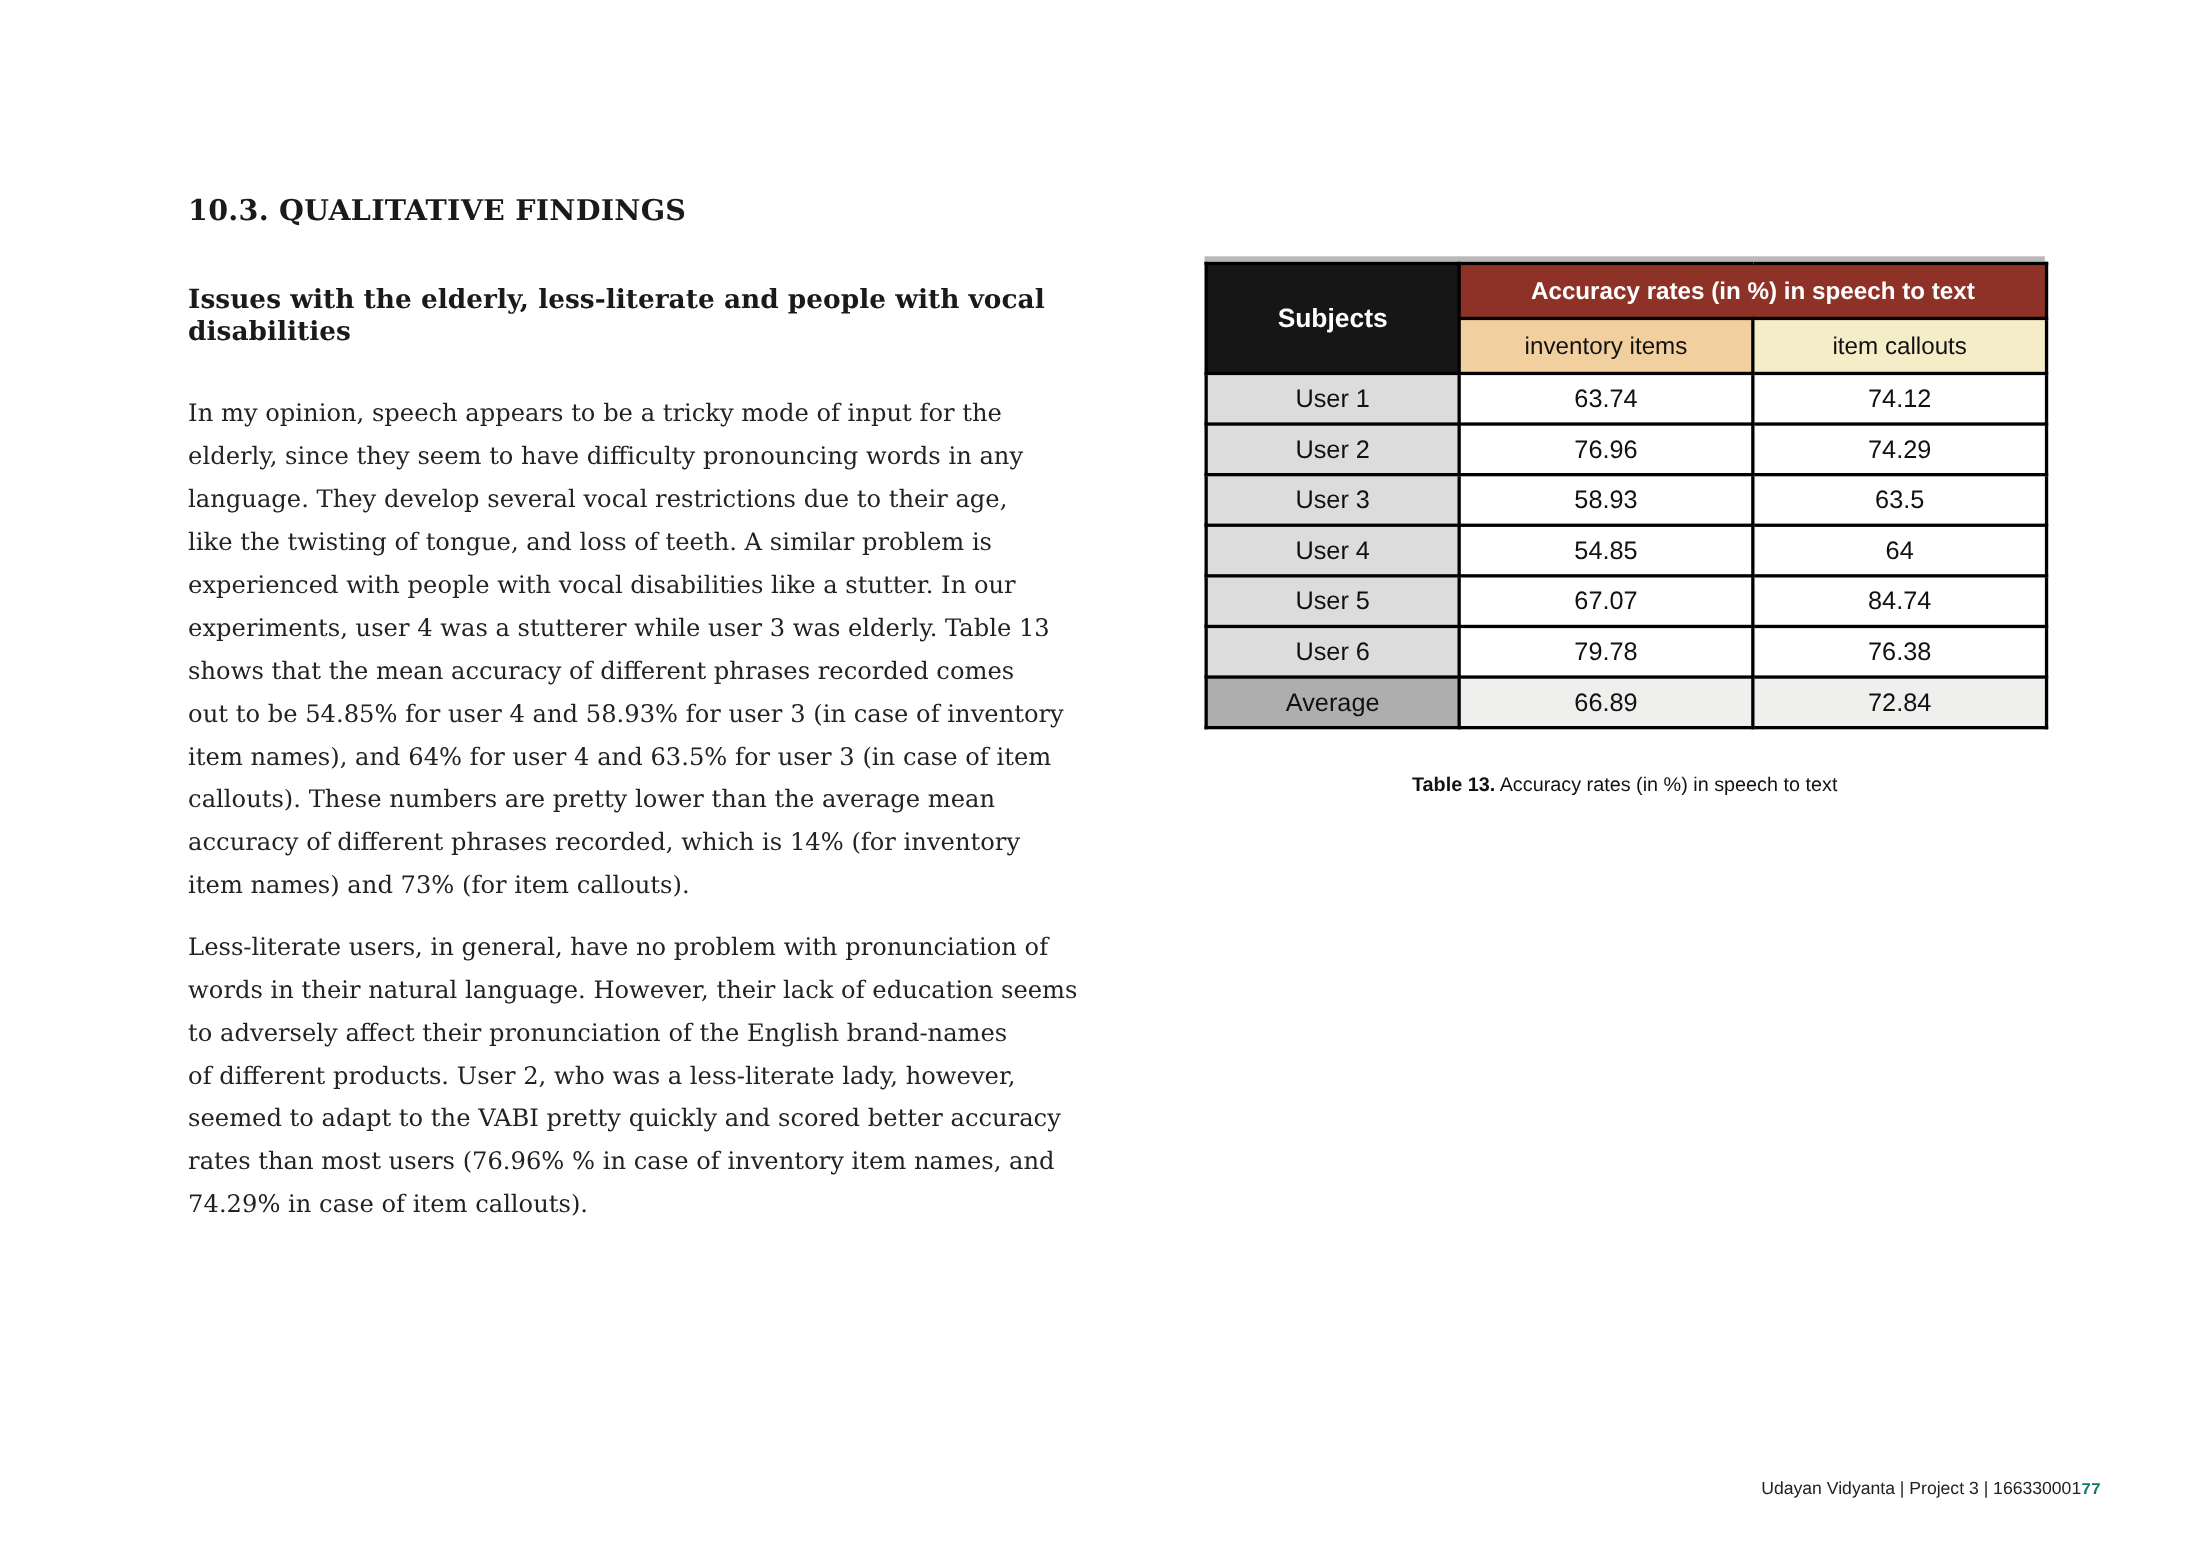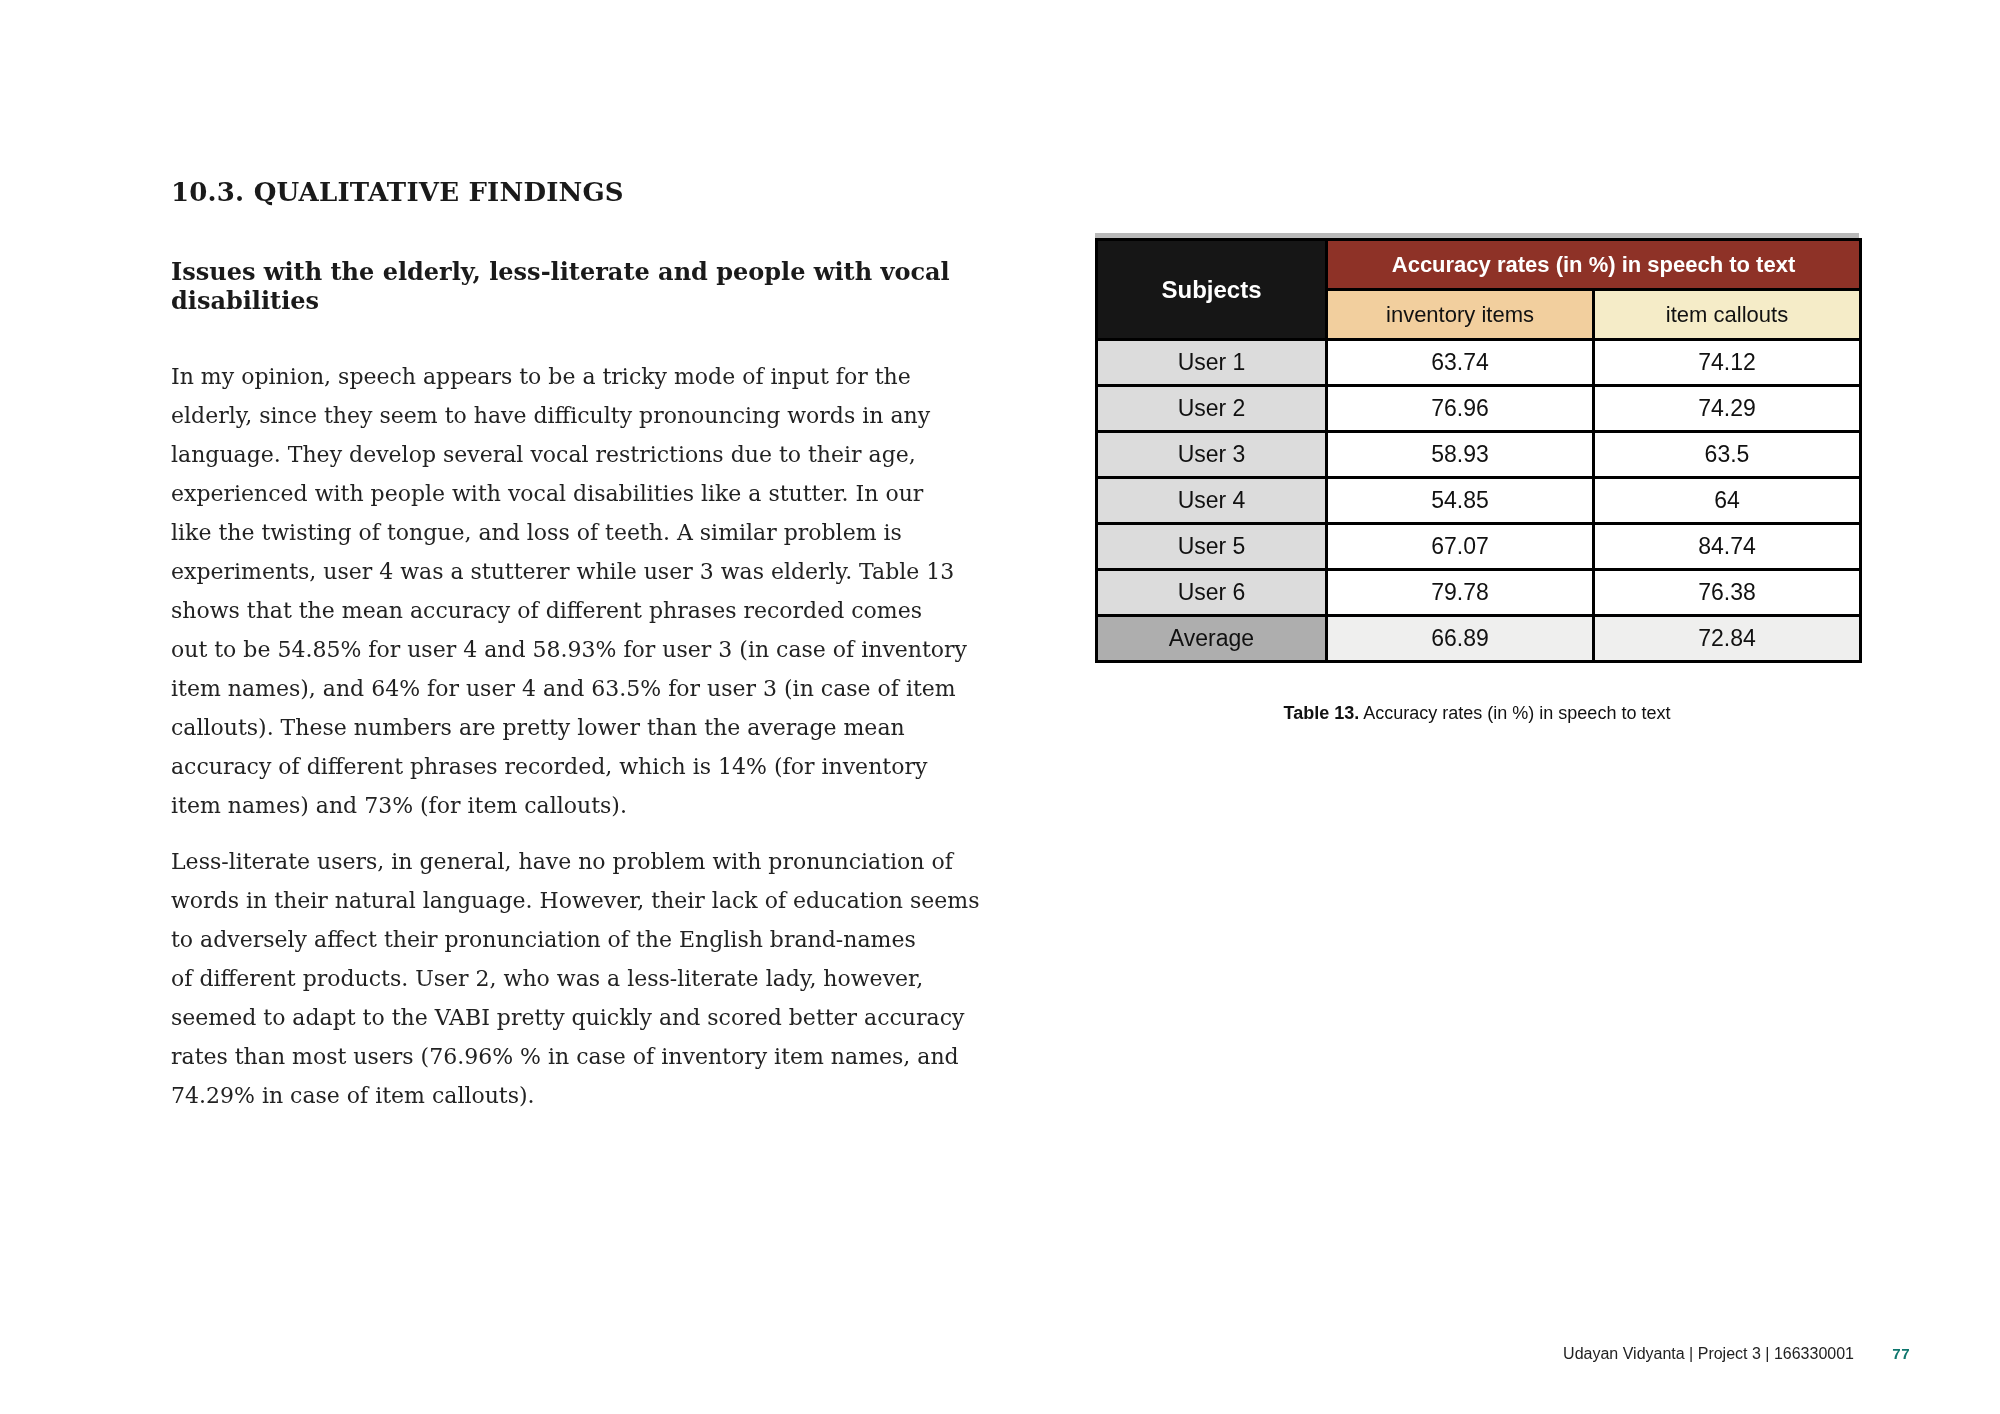--- a/index.html
+++ b/index.html
@@ -105,41 +105,40 @@
   }
   .table-caption .cap-label { font-weight: bold; }
 
   
   .footer {
     position: absolute;
     top: 1345px;
     right: 90px;
     display: flex;
     align-items: baseline;
-    gap: 38px;
     font-family: "Liberation Sans", sans-serif;
     font-size: 16px;
     color: #222222;
   }
   .page-number { font-weight: bold; font-size: 15px; color: #0f766e; font-family: Liberation Mono, monospace; }
 </style>
 </head>
 <body>
 
 <div class="page">
 
   <div class="text-column">
     <h1 class="section-heading">10.3. QUALITATIVE FINDINGS</h1>
     <h2 class="subheading">Issues with the elderly, less-literate and people with vocal disabilities</h2>
     <div class="paragraph">
         <div class="line">In my opinion, speech appears to be a tricky mode of input for the</div>
         <div class="line">elderly, since they seem to have difficulty pronouncing words in any</div>
         <div class="line">language. They develop several vocal restrictions due to their age,</div>
+        <div class="line">like the twisting of tongue, and loss of teeth. A similar problem is</div>
         <div class="line">experienced with people with vocal disabilities like a stutter. In our</div>
-        <div class="line">like the twisting of tongue, and loss of teeth. A similar problem is</div>
         <div class="line">experiments, user 4 was a stutterer while user 3 was elderly. Table 13</div>
         <div class="line">shows that the mean accuracy of different phrases recorded comes</div>
         <div class="line">out to be 54.85% for user 4 and 58.93% for user 3 (in case of inventory</div>
         <div class="line">item names), and 64% for user 4 and 63.5% for user 3 (in case of item</div>
         <div class="line">callouts). These numbers are pretty lower than the average mean</div>
         <div class="line">accuracy of different phrases recorded, which is 14% (for inventory</div>
         <div class="line">item names) and 73% (for item callouts).</div>
       </div>
     <div class="paragraph">
         <div class="line">Less-literate users, in general, have no problem with pronunciation of</div>

